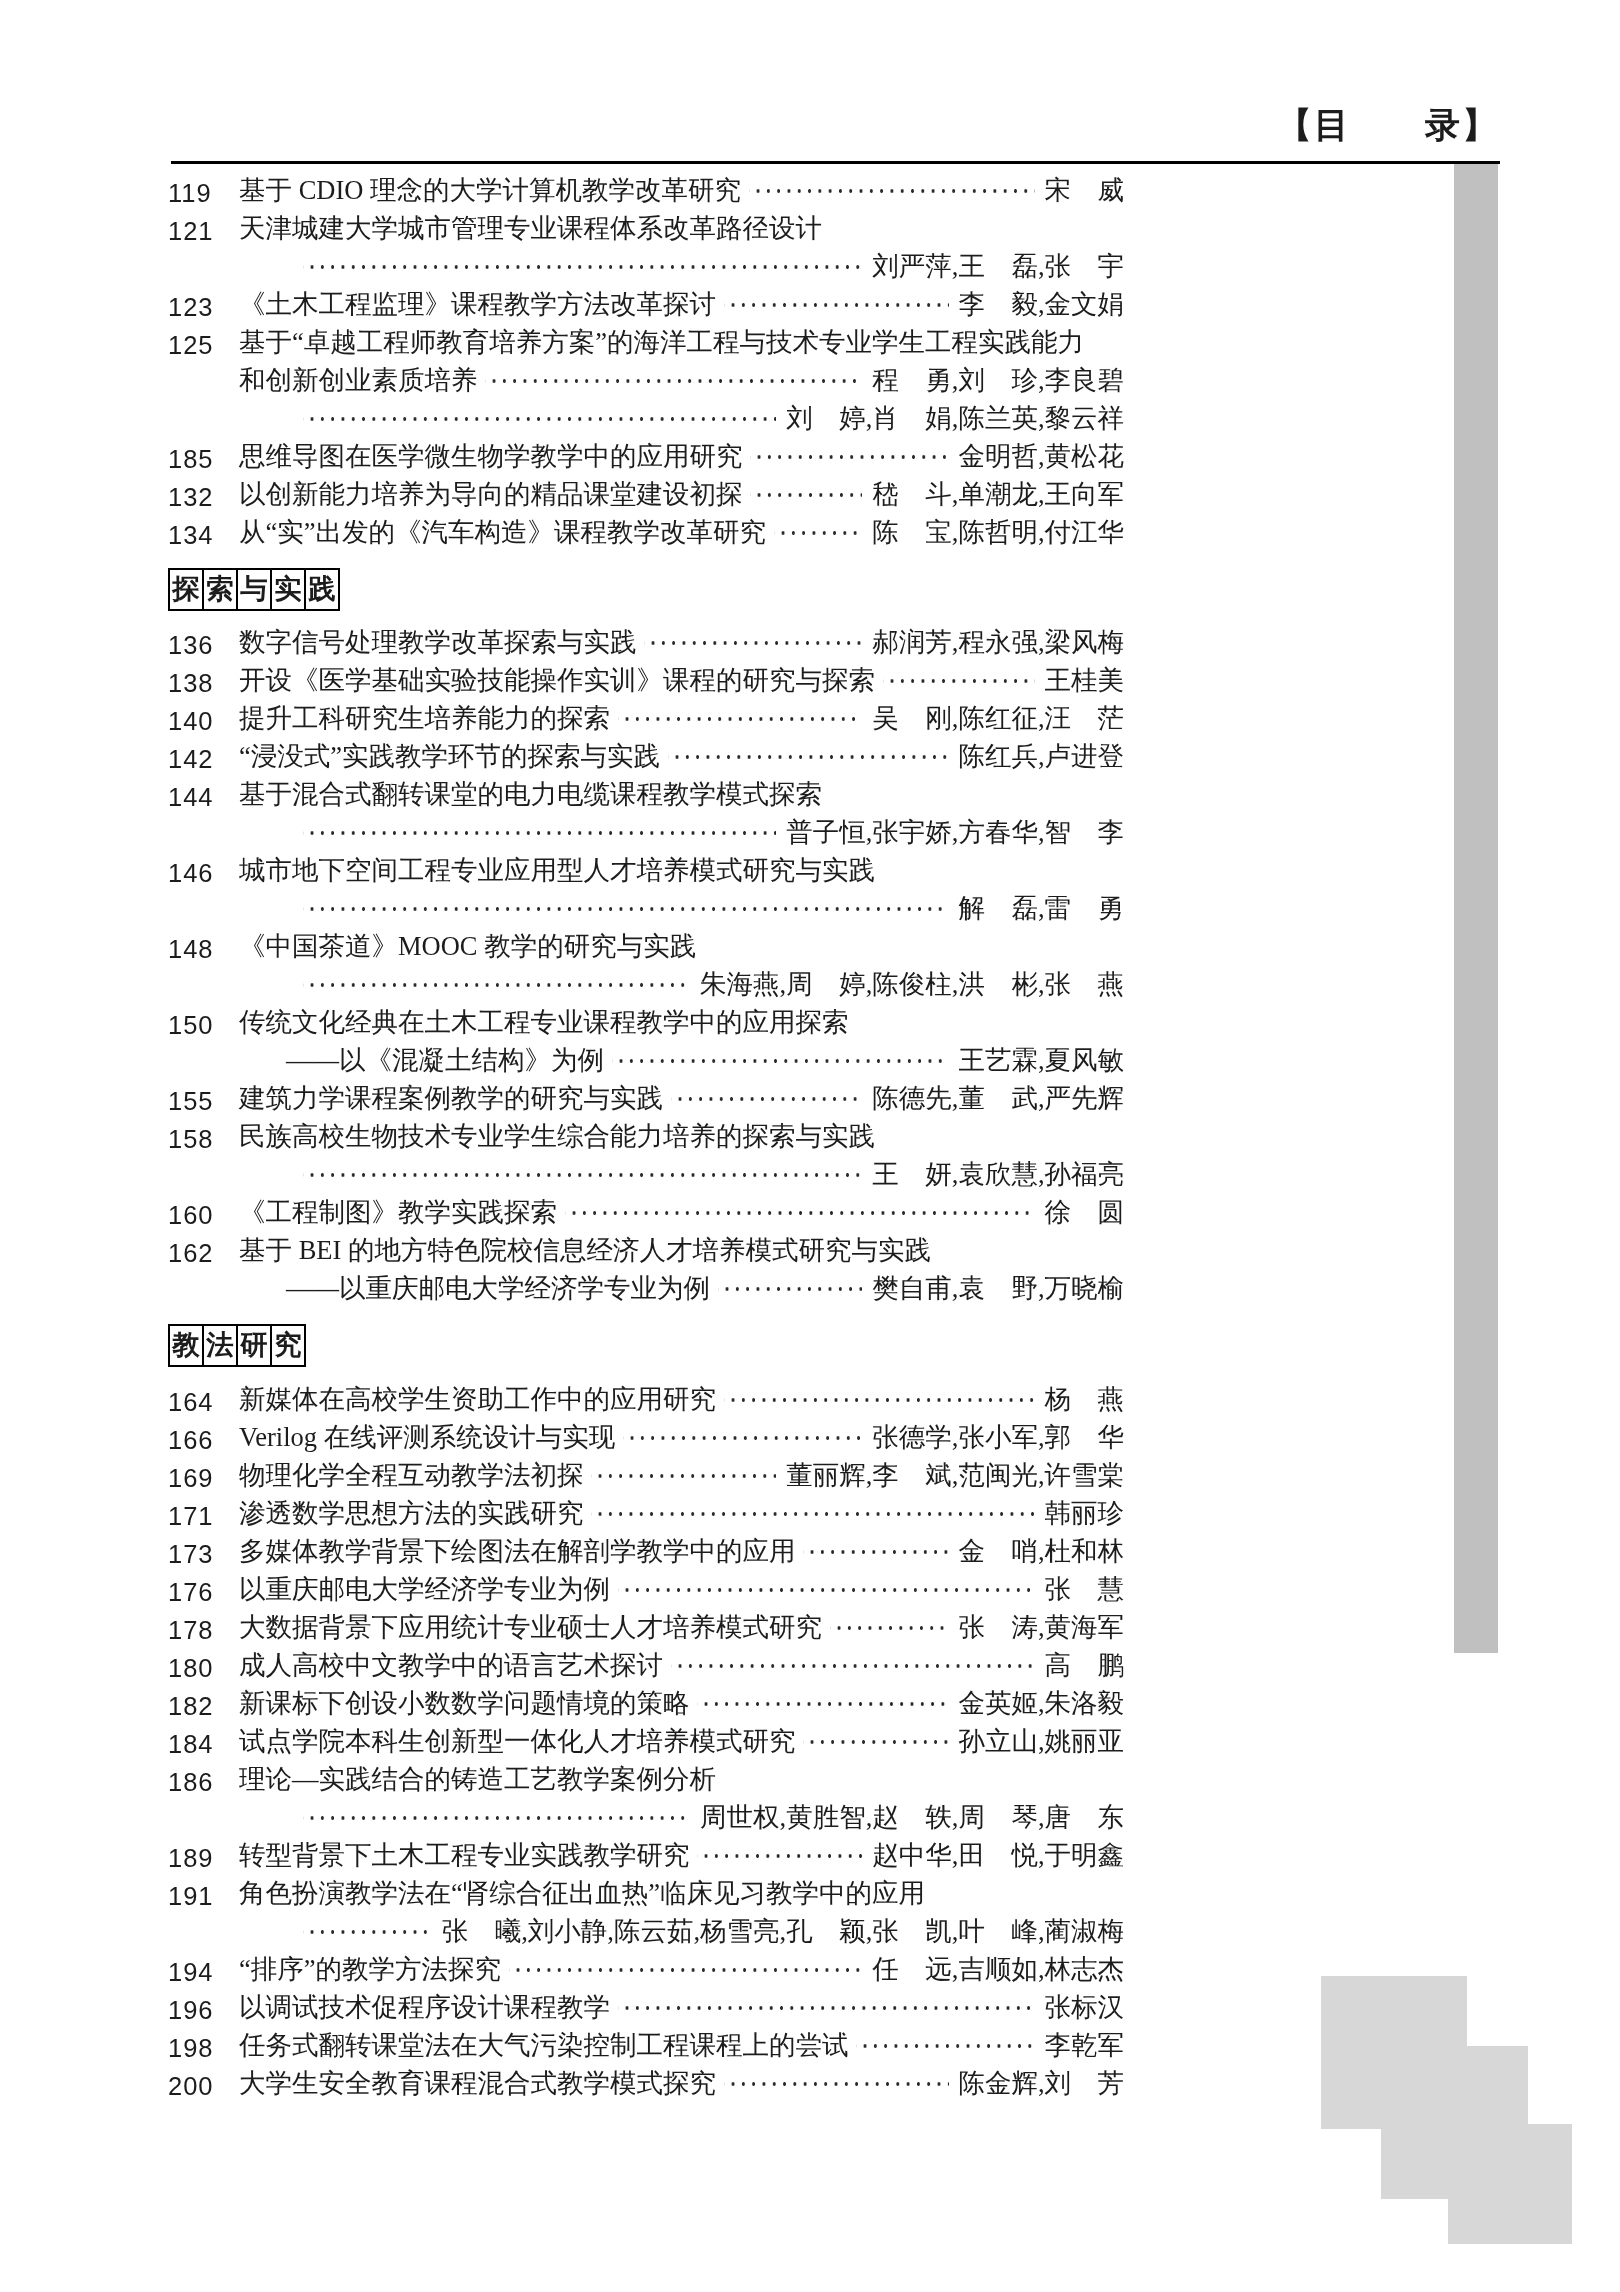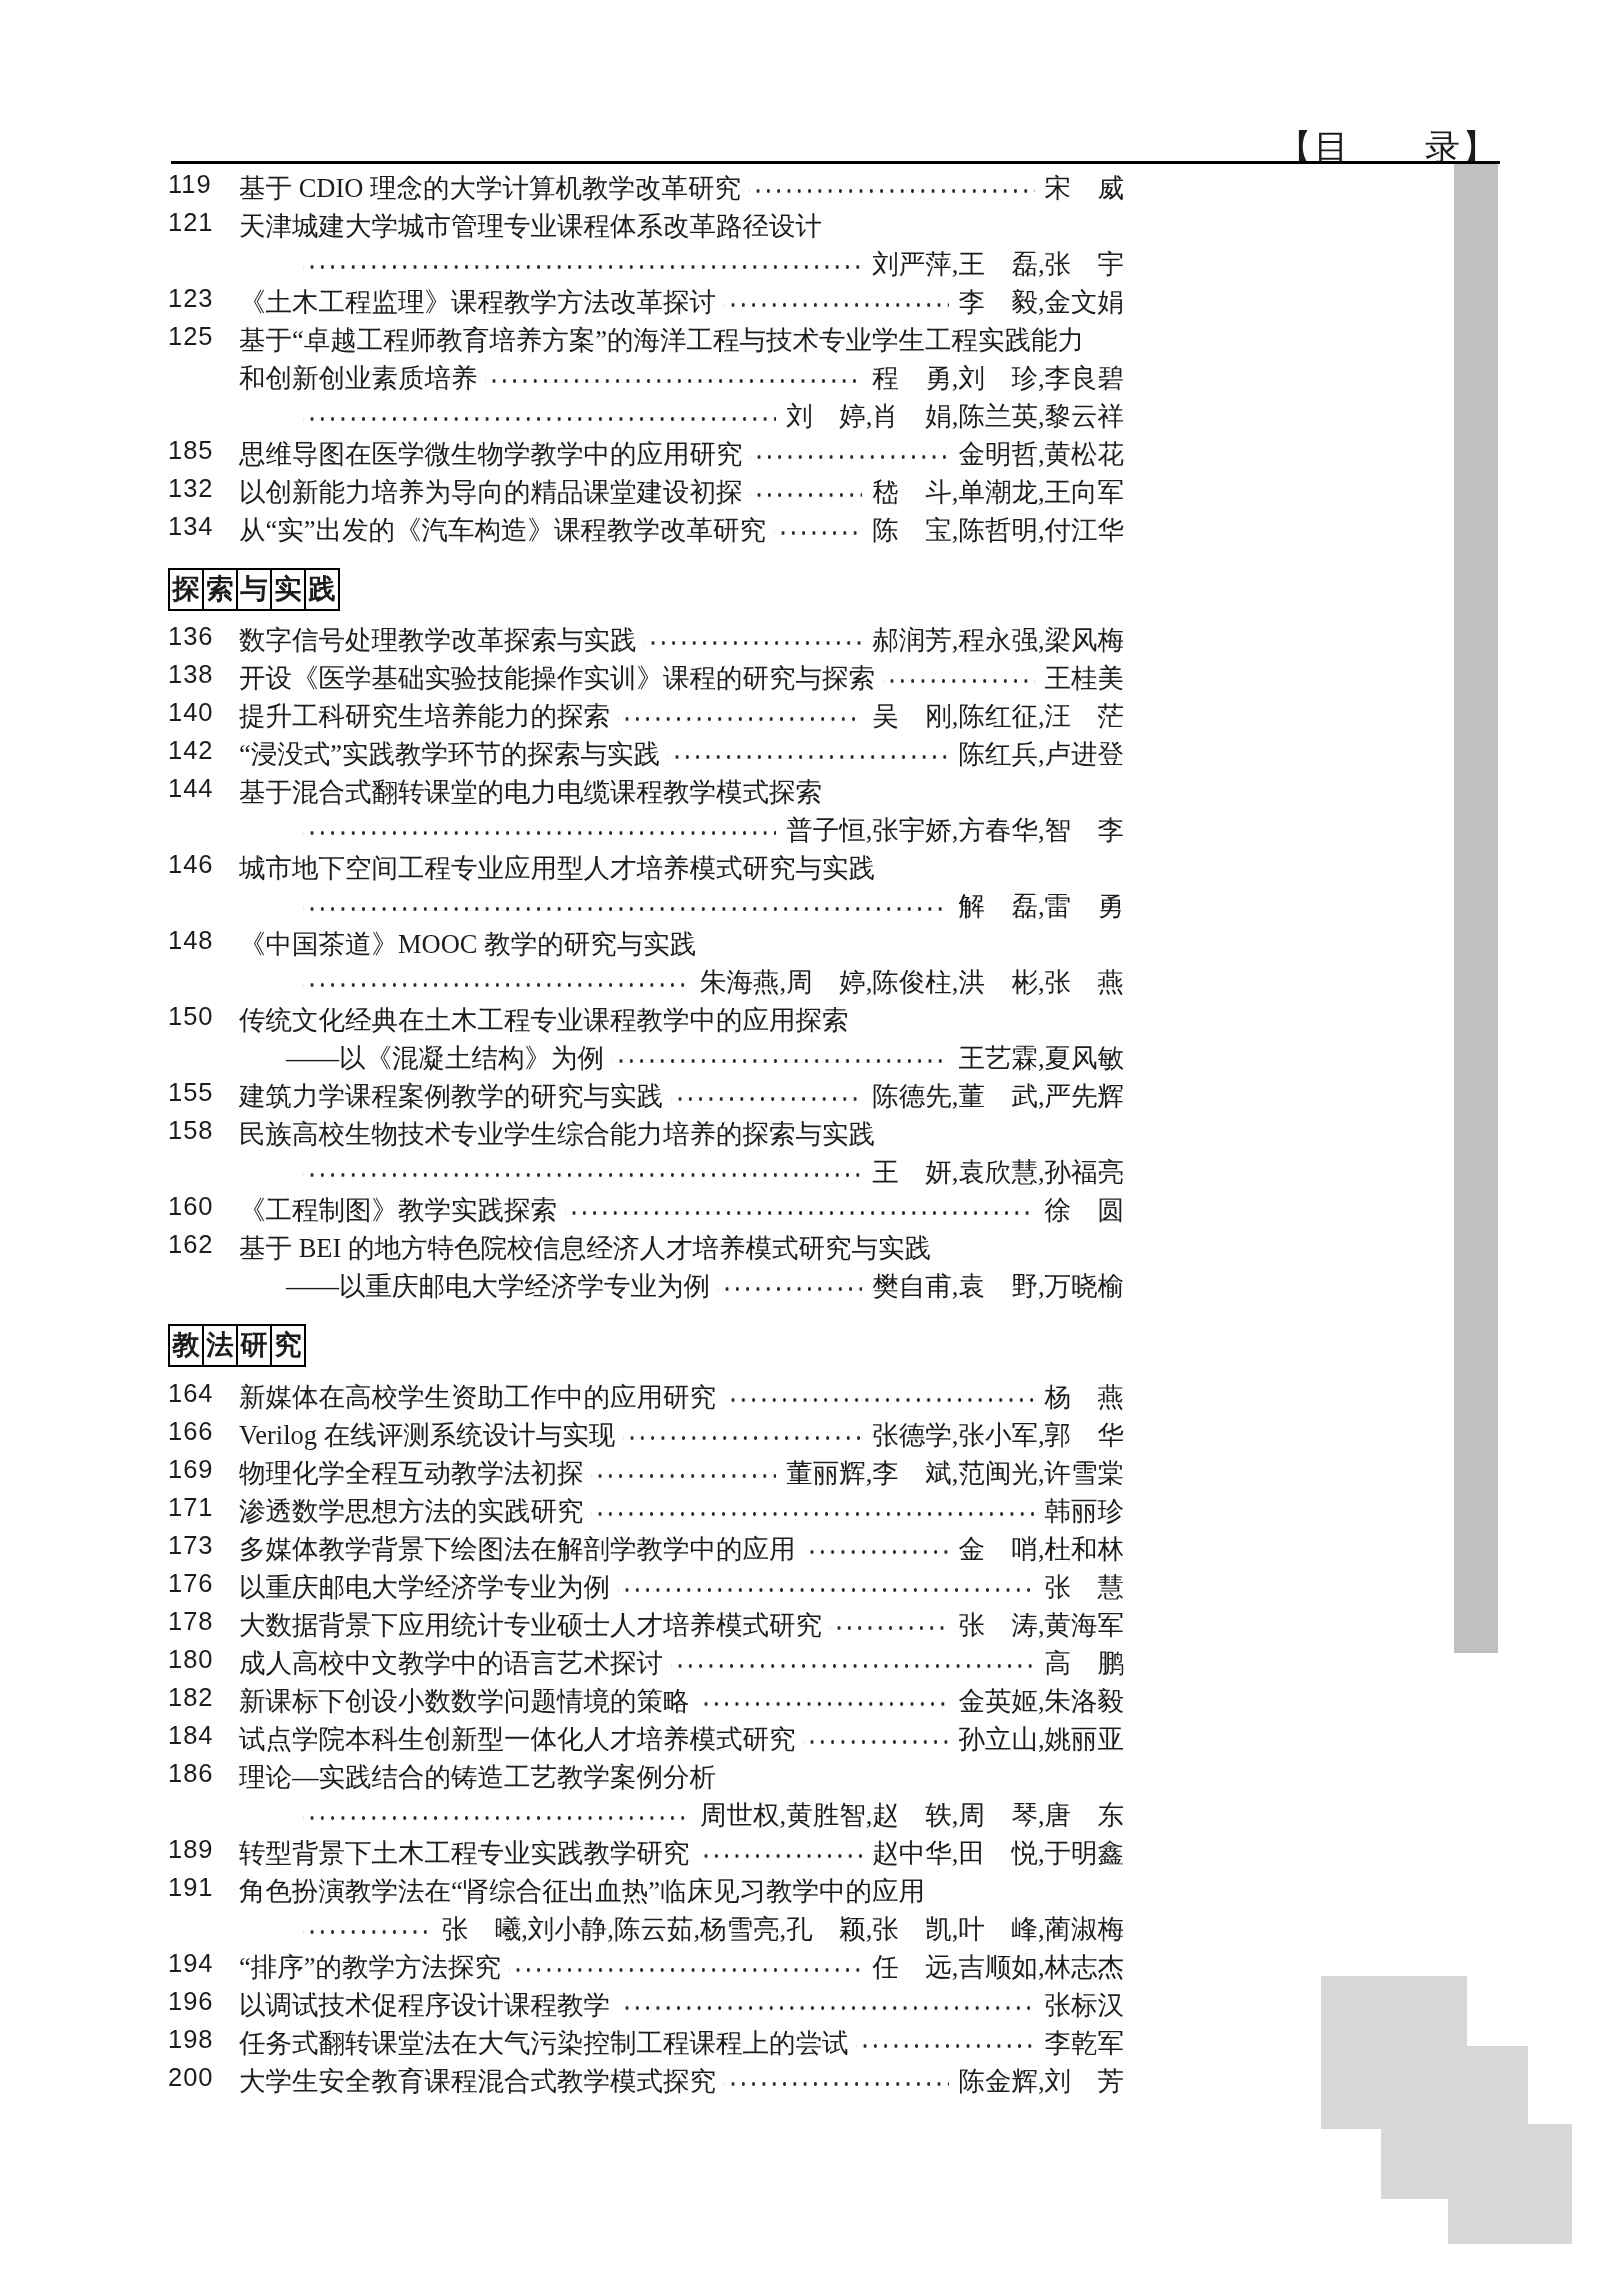--- a/index.html
+++ b/index.html
@@ -6,24 +6,24 @@
   body {
     width: 1620px; height: 2293px;
     background: #ffffff;
     position: relative;
     overflow: hidden;
     font-family: "Liberation Serif", "DejaVu Serif", serif;
     color: #1c1c1c;
   }
   .page-header {
     position: absolute;
-    top: 124px;
+    top: 102px;
     right: 121px;
     font-size: 35px;
-    font-weight: normal;
+    font-weight: bold;
     letter-spacing: 2px;
     white-space: pre;
     margin-left: 8px;
   }
   .header-rule {
     position: absolute;
     left: 171px; top: 161px;
     width: 1329px; height: 2.9px;
     background: #000;
   }
@@ -37,21 +37,21 @@
   .corner-block.b2 { left: 1381px; top: 2046px; width: 147px; height: 153px; }
   .corner-block.b3 { left: 1448px; top: 2124px; width: 124px; height: 120px; }
 
   .toc {
     position: absolute;
     left: 168px; top: 170px;
     width: 956px;
   }
   .row {
     display: flex;
-    align-items: flex-start;
+    align-items: flex-end;
     height: 38px;
     font-size: 26.5px;
     white-space: pre;
   }
   .row .num {
     width: 63px;
     flex: none;
     font-family: "Liberation Sans", "DejaVu Sans", sans-serif;
     font-size: 25.5px;
     letter-spacing: 1px;

